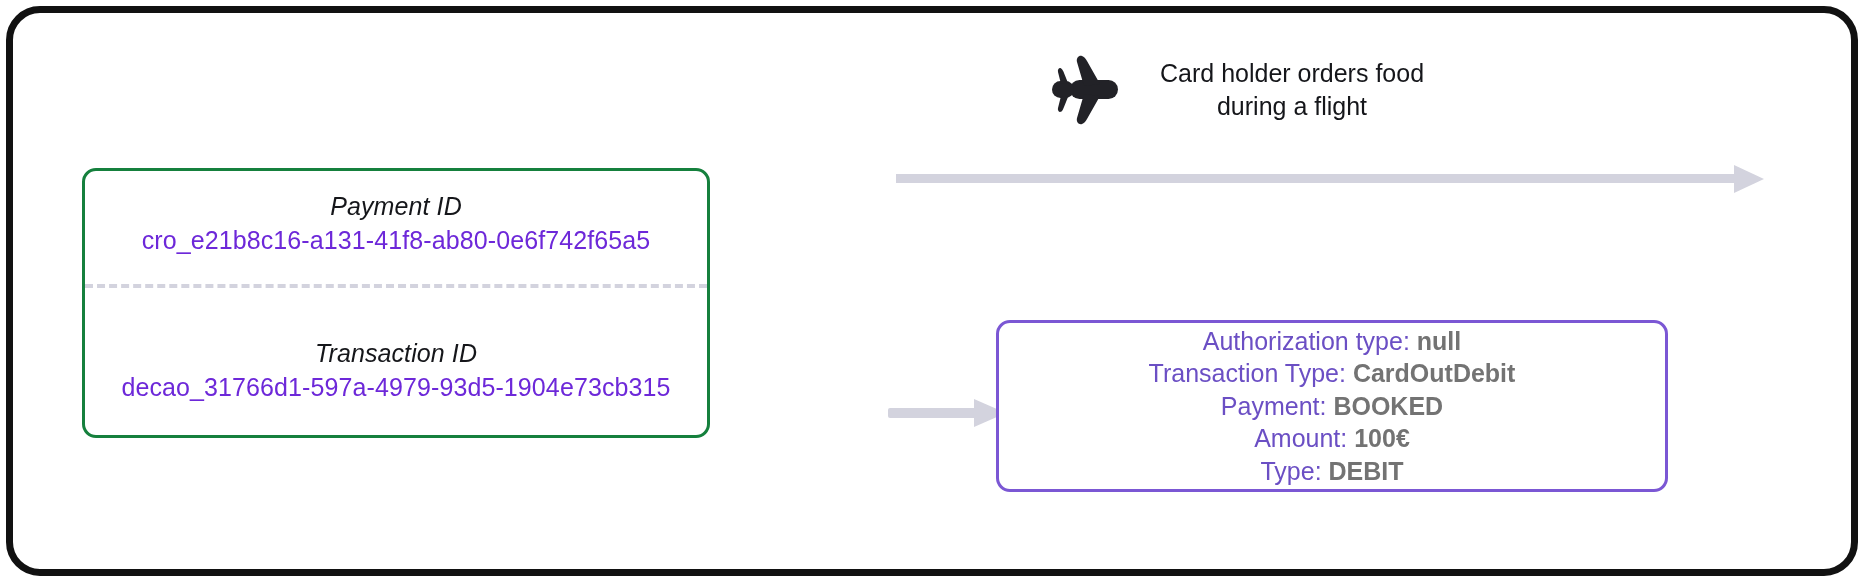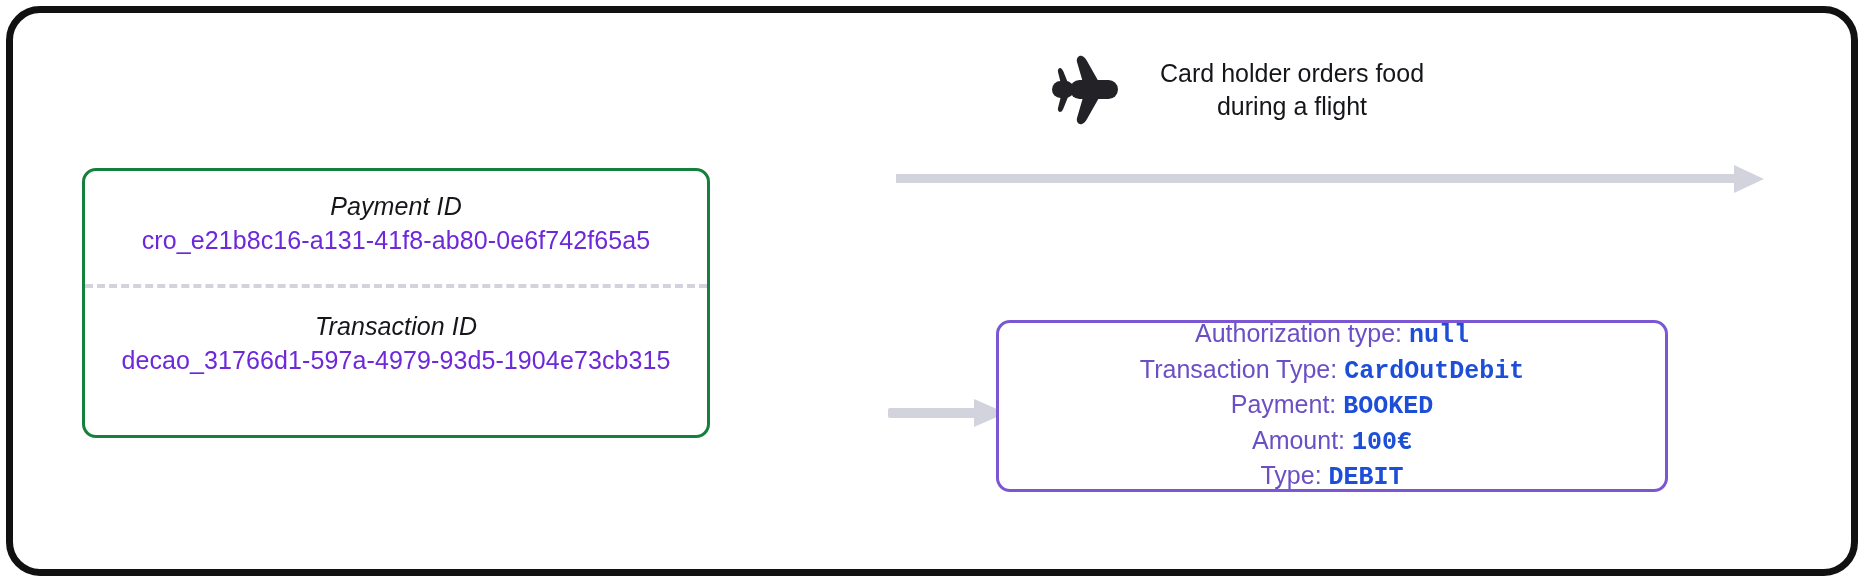--- a/index.html
+++ b/index.html
@@ -47,21 +47,21 @@
     background: #ffffff;
   }
   .id-section {
     position: absolute;
     left: 0;
     width: 100%;
     text-align: center;
     color: #15161a;
   }
   .id-section.top { top: 18px; }
-  .id-section.bottom { top: 138px; }
+  .id-section.bottom { top: 165px; }
 
   .id-label {
     font-style: italic;
     font-size: 25px;
     line-height: 34px;
     letter-spacing: 0.1px;
     color: #15161a;
   }
   .id-value {
     font-size: 25px;
@@ -139,22 +139,21 @@
   }
   .detail-line {
     font-size: 25px;
     line-height: 32.5px;
     color: #6B4FC4;
     text-align: center;
     white-space: nowrap;
   }
   .detail-line b {
     font-weight: bold;
-    color: #1d4ed8;
-    font-family: Liberation Mono, monospace;
+    color: #737373;
   }
 </style>
 </head>
 <body>
 
 <div class="canvas">
 
   <div class="page-frame"></div>
 
   <div class="id-card">

